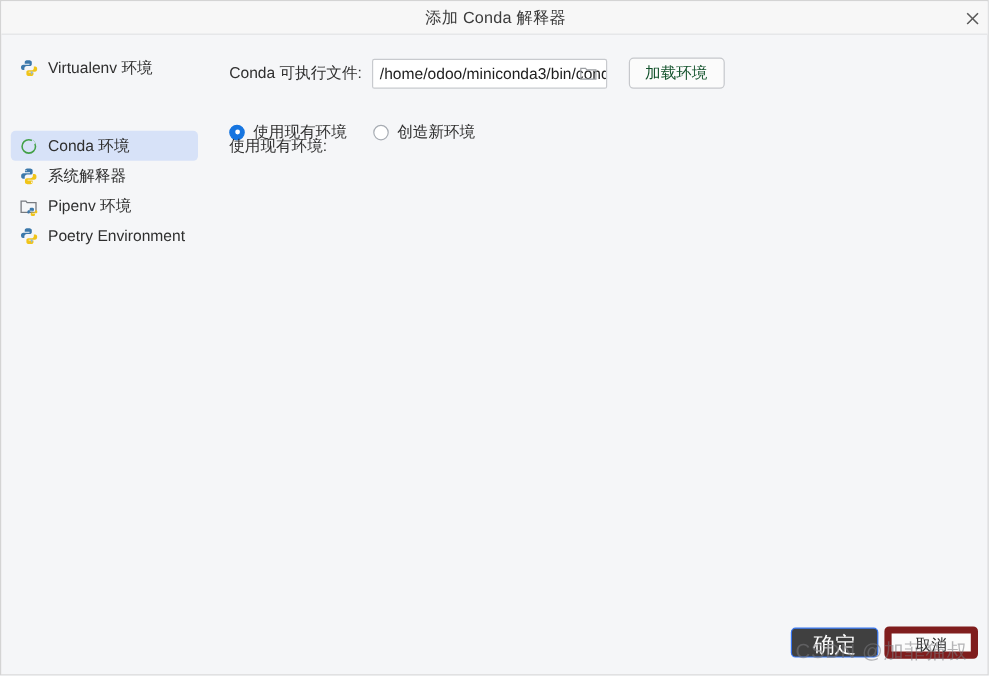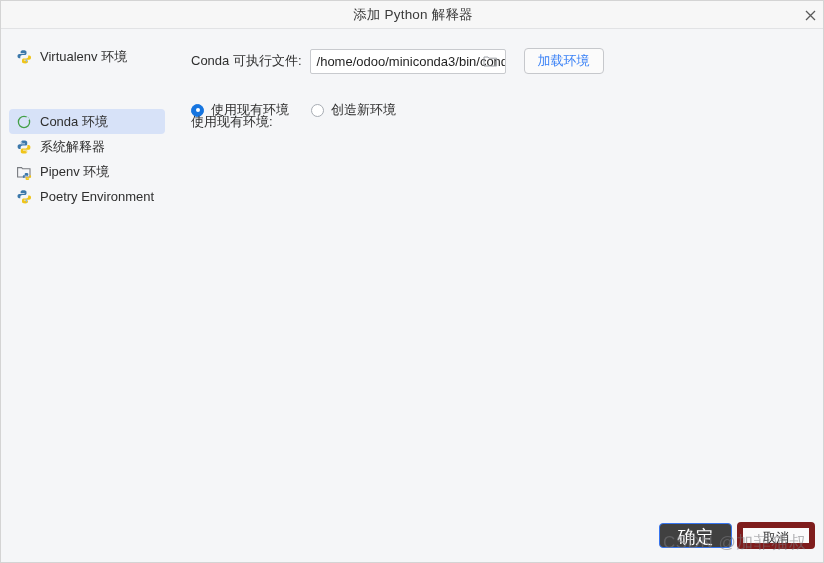--- a/index.html
+++ b/index.html
@@ -124,21 +124,21 @@
     cursor: pointer;
   }
   .btn-load {
     margin-left: 18px;
     height: 26px;
     padding: 0 13px;
     background: #fbfbfb;
     border: 1px solid #c6c8cc;
     border-radius: 4px;
     font-size: 13px;
-    color: #3b82f6;
+    color: #14532d;
     font-family: inherit;
     cursor: pointer;
     white-space: nowrap;
   }
 
   .row-radios {
     position: absolute; left: 14px; top: 51px;
     display: flex; align-items: center;
   }
   .radio-opt {
@@ -232,21 +232,21 @@
     pointer-events: none;
     letter-spacing: .5px;
   }
 </style>
 </head>
 <body>
 
 <div id="app">
 
   <div class="titlebar">
-    <div class="titlebar-title">添加 Python 解释器</div>
+    <div class="titlebar-title">添加 Conda 解释器</div>
     <div class="close-btn">
       <svg width="11" height="11" viewBox="0 0 11 11" aria-hidden="true">
         <path d="M1 1 L10 10 M10 1 L1 10" stroke="#5a5a5a" stroke-width="1.3" fill="none"></path>
       </svg>
     </div>
   </div>
 
   <div class="content">
 
     <div class="sidebar">

